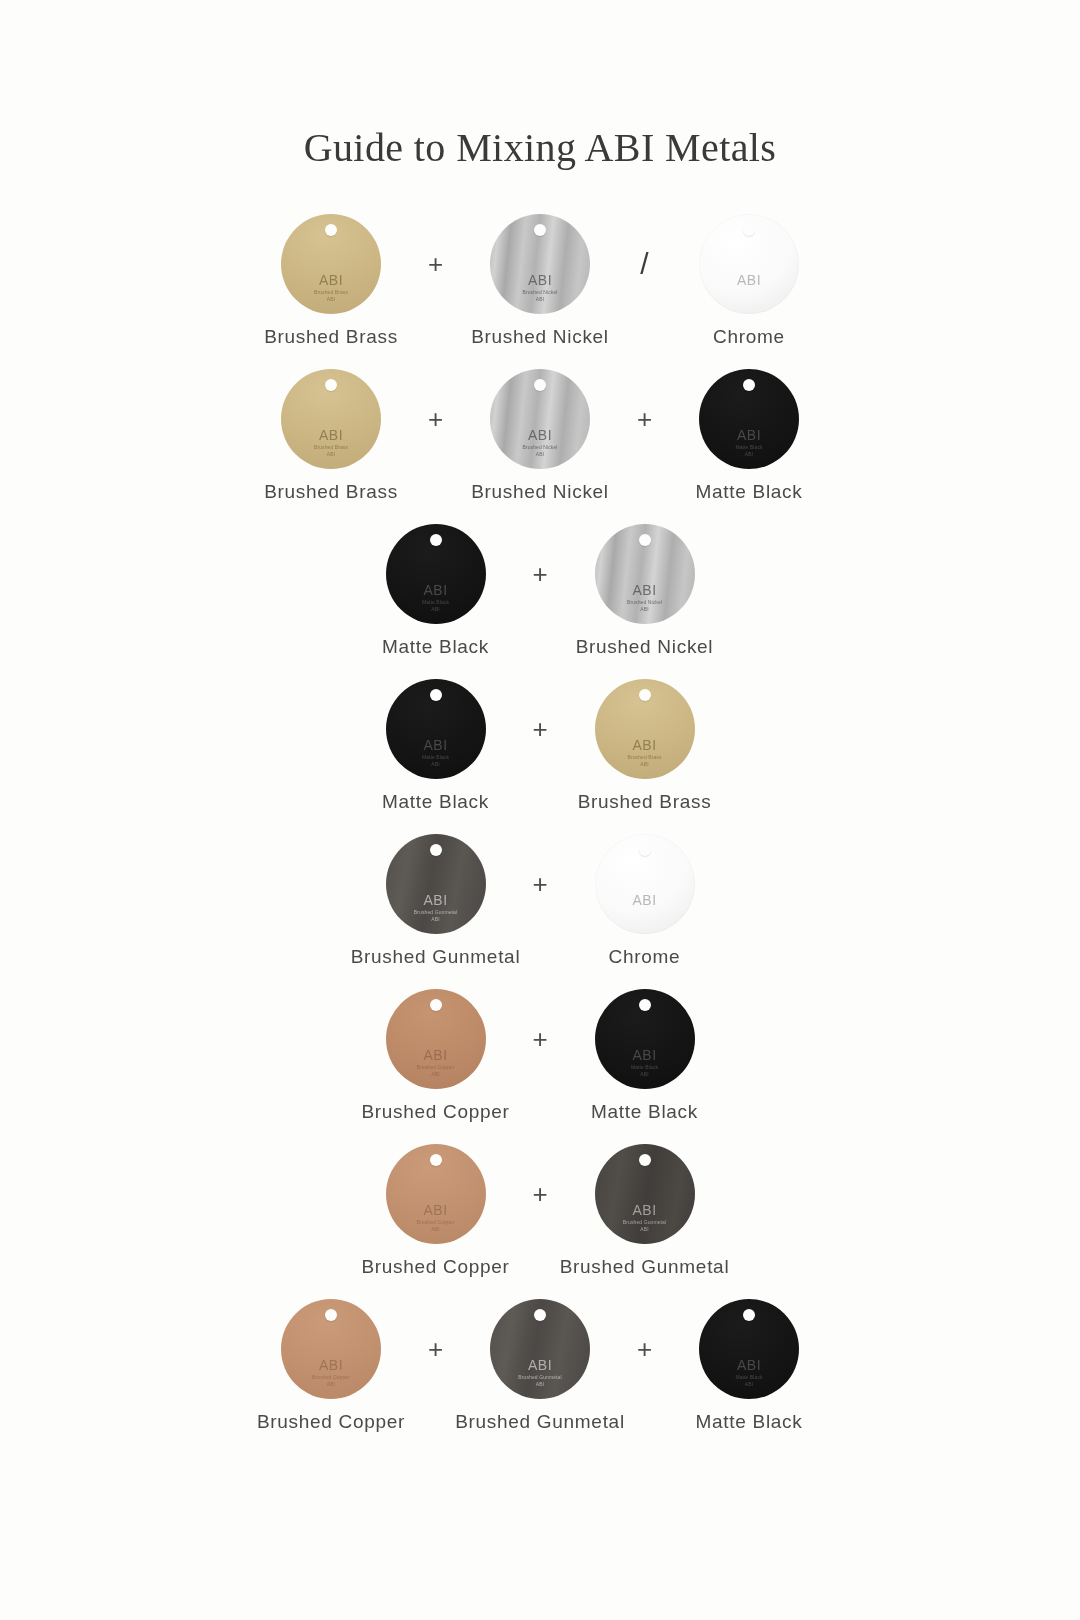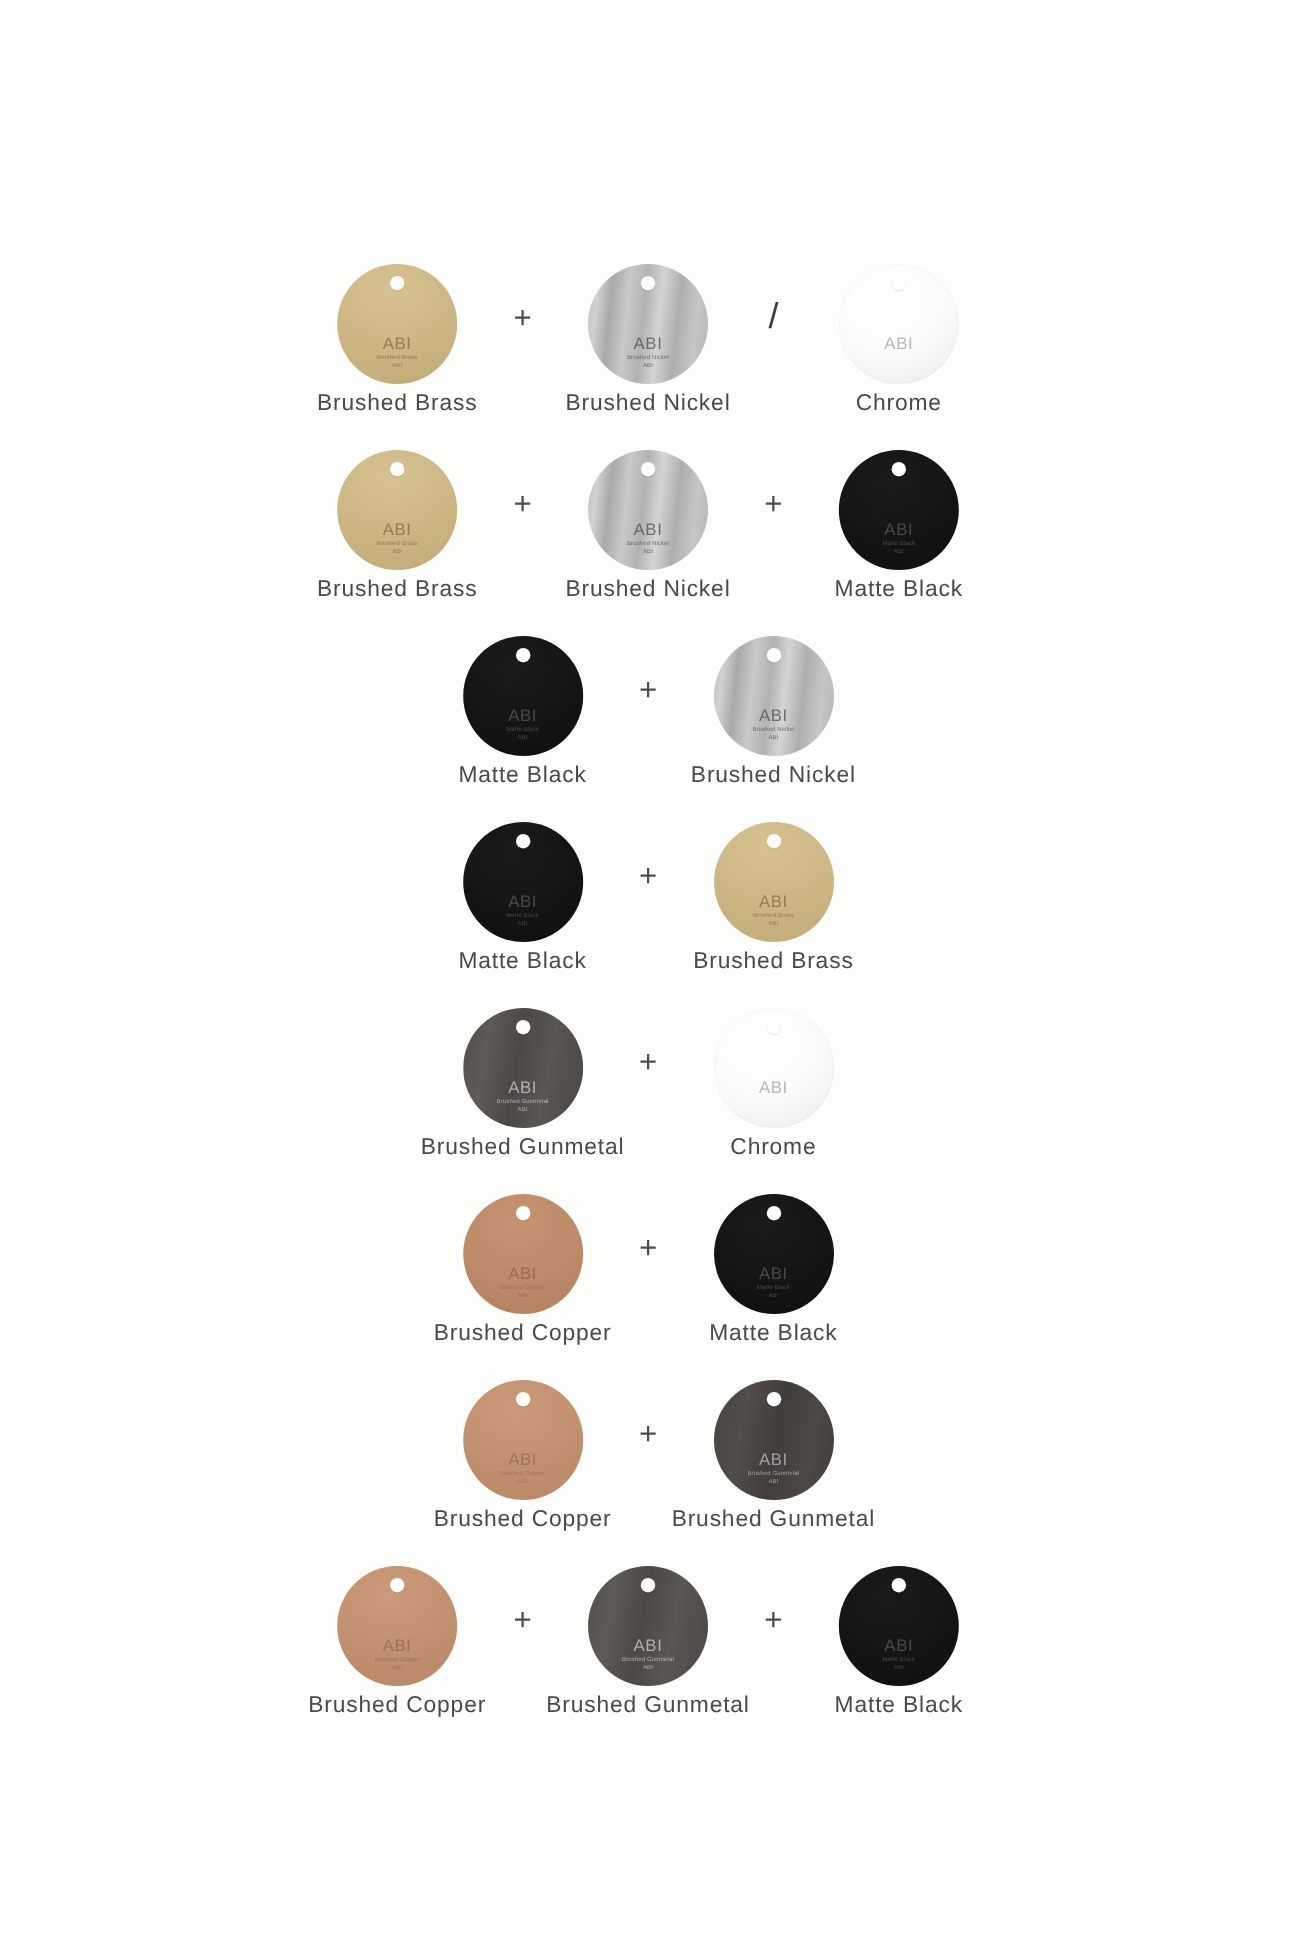--- a/index.html
+++ b/index.html
@@ -52,21 +52,21 @@
     justify-content: center;
     align-items: center;
   }
 
   
   .slot {
     width: 209px;
     height: 112px;
     position: relative;
     display: flex;
-    align-items: flex-end;
+    align-items: center;
     justify-content: center;
     flex: 0 0 auto;
   }
   .sep {
     width: 0;
     flex: 0 0 auto;
     position: relative;
     display: flex;
     align-items: center;
     justify-content: center;
@@ -202,20 +202,21 @@
     letter-spacing: 0.7px;
     color: #4a4a4a;
     white-space: nowrap;
   }
 </style>
 </head>
 <body>
 
 <div id="page">
 
+  <h1 class="title">Guide to Mixing ABI Metals</h1>
 
   <div class="rows" id="rows-container">
       <div class="row">
         <div class="combo">
           <div class="slot">
             <div class="disc m-brass">
               <div class="hole"></div>
               <div class="logo">ABI</div>
               <div class="fin"><span>Brushed Brass</span><br><span>ABI</span></div>
             </div>

